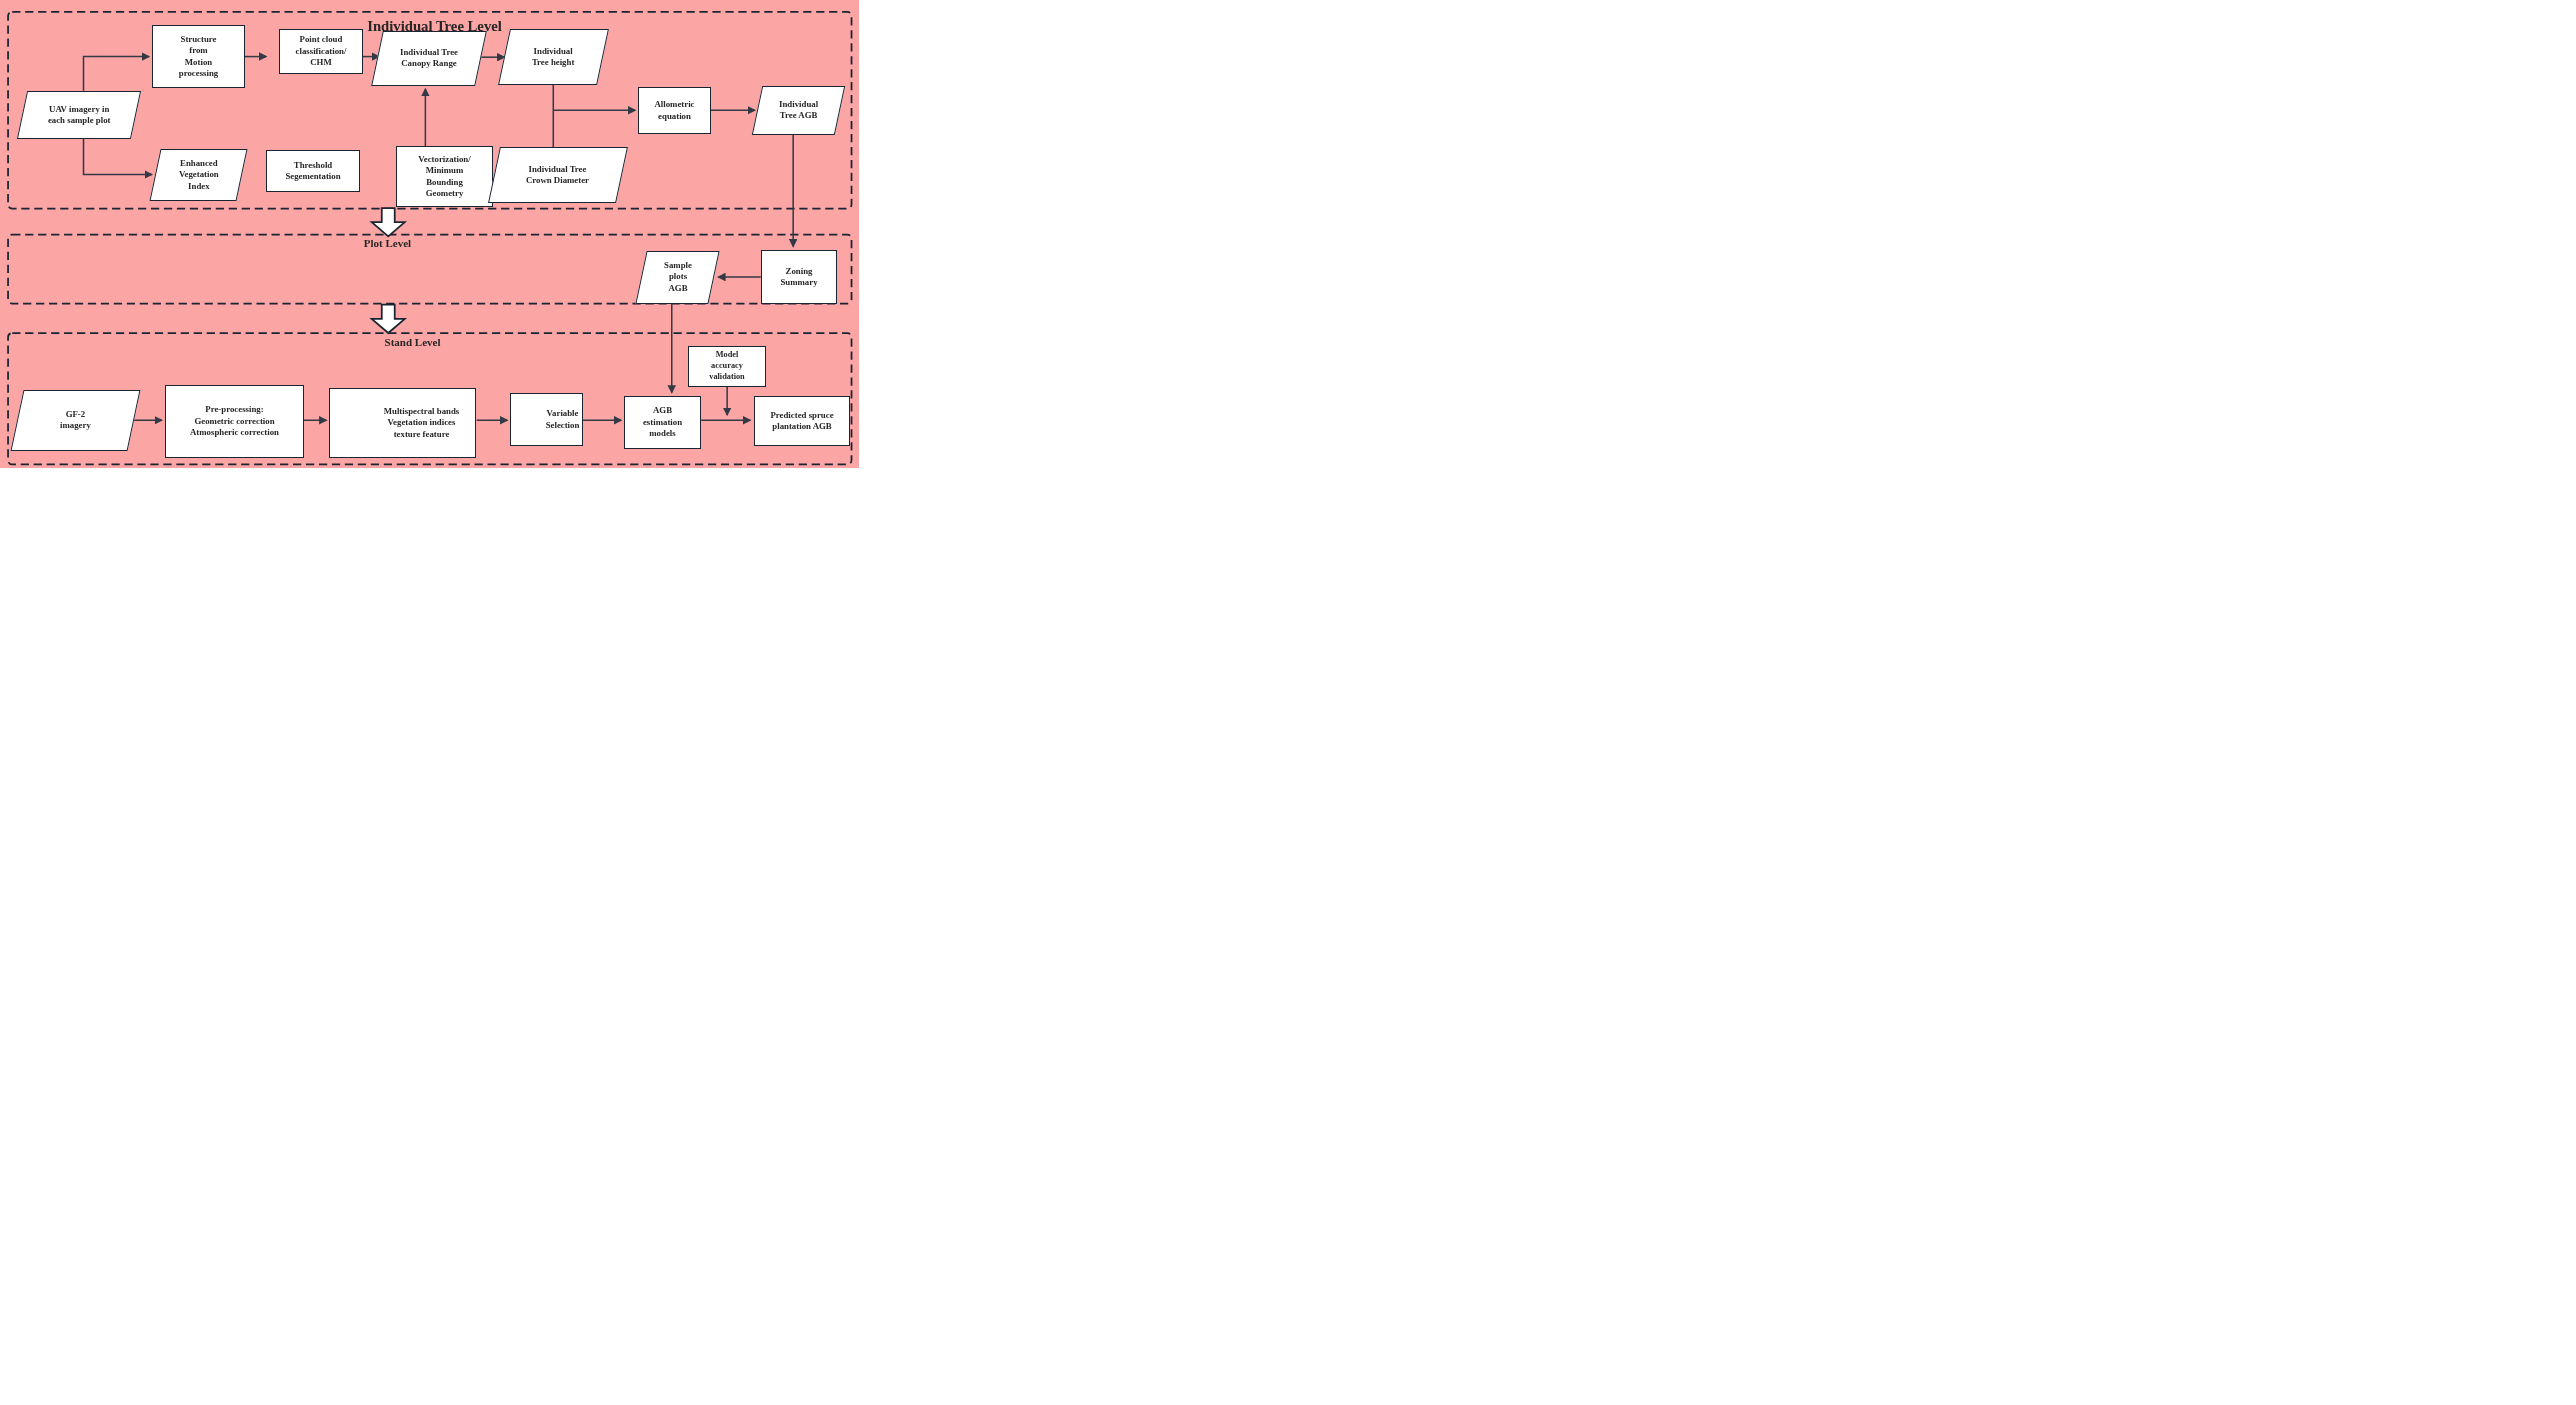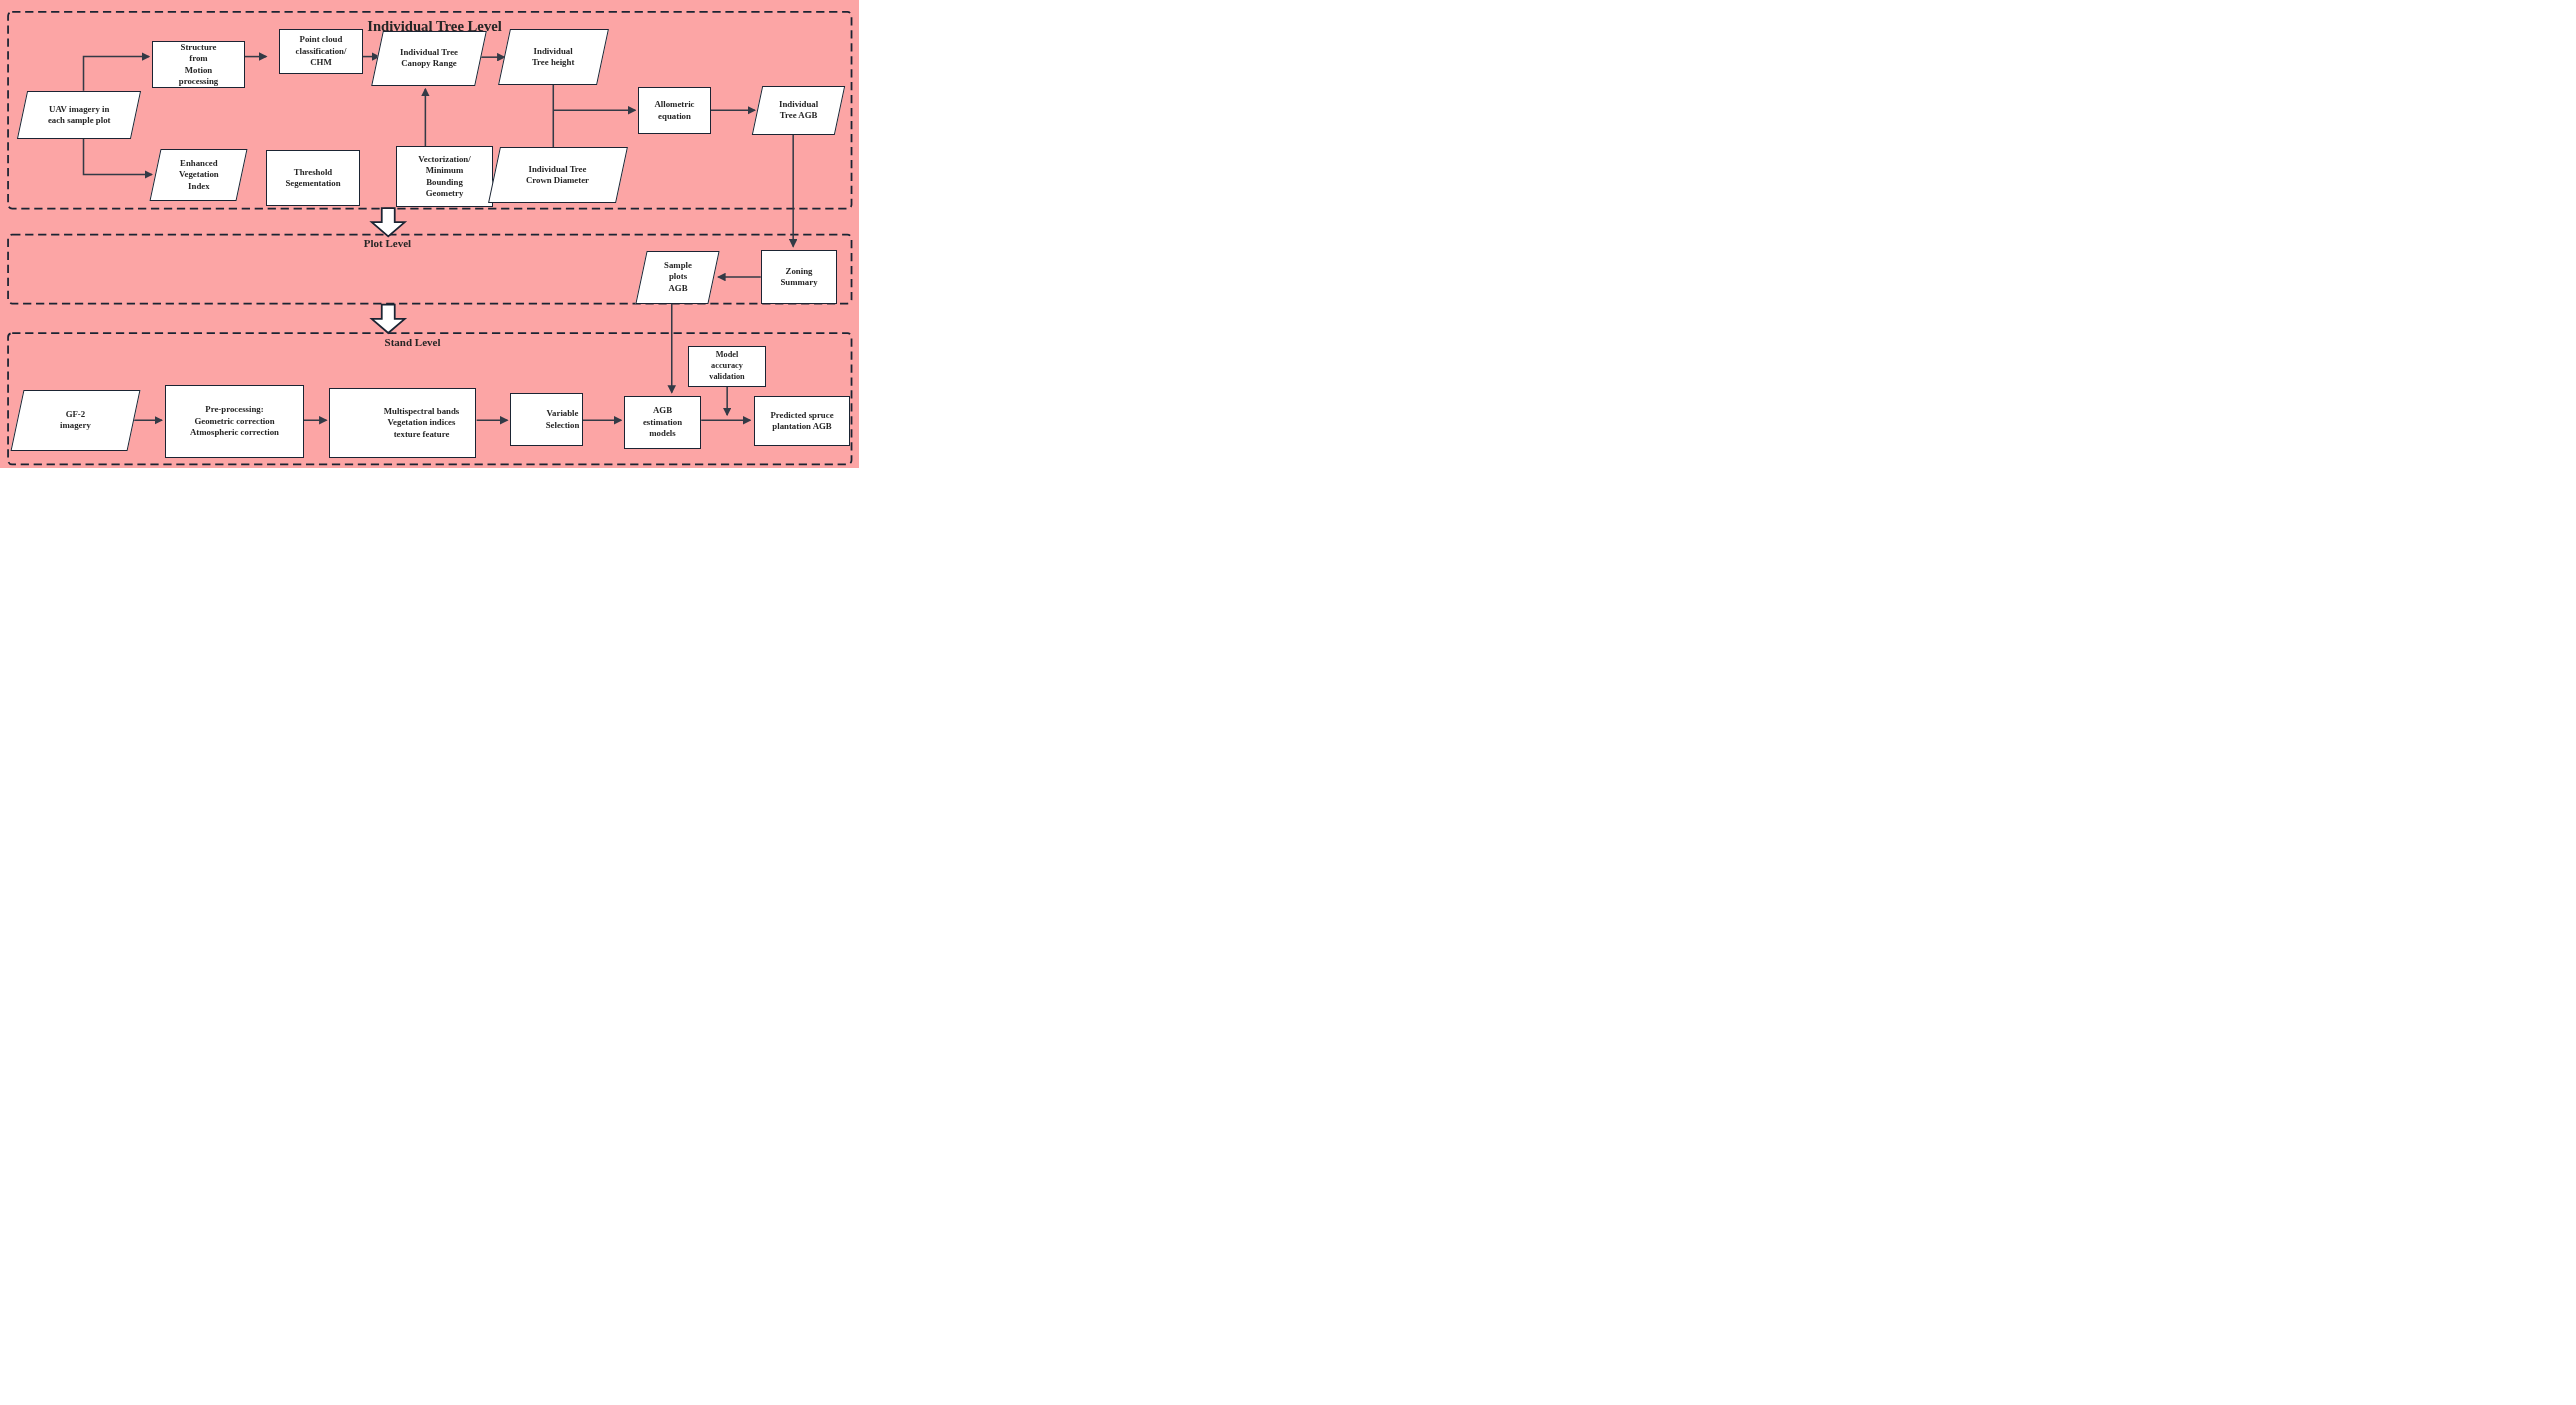--- a/index.html
+++ b/index.html
@@ -58,21 +58,21 @@
     <path class="wire" marker-end="url(#ah)" d="M1233,652 L1233,704"></path>
 
     <polygon class="bigarrow" points="647,353 669,353 669,377 686,377 658,401 630,377 647,377"></polygon>
     <polygon class="bigarrow" points="647,517 669,517 669,541 686,541 658,565 630,541 647,541"></polygon>
   </svg>
 
   <div class="sec-title t-main" style="left:346px;top:17.7px;width:177px;">Individual Tree Level</div>
   <div class="sec-title t-sub" style="left:299px;top:237px;width:177px;">Plot Level</div>
   <div class="sec-title t-sub" style="left:324px;top:336px;width:177px;">Stand Level</div>
 
-  <div class="node rect" style="left:152px;top:41px;width:93px;height:47px;">
+  <div class="node rect" style="left:152px;top:25px;width:93px;height:63px;">
     <div class="label">Structure
 from
 Motion
 processing</div>
   </div>
   <div class="node rect" style="left:269px;top:29px;width:84px;height:45px;margin-left:10px;">
     <div class="label">Point cloud
 classification/
 CHM</div>
   </div>
@@ -95,21 +95,21 @@
 
   <div class="node para" style="left:22.4px;top:91px;width:114px;height:48px;">
     <div class="label">UAV imagery in
 each sample plot</div>
   </div>
   <div class="node para" style="left:155px;top:149px;width:87px;height:52px;">
     <div class="label">Enhanced
 Vegetation
 Index</div>
   </div>
-  <div class="node rect" style="left:266px;top:150px;width:94px;height:56px;">
+  <div class="node rect" style="left:266px;top:150px;width:94px;height:42px;">
     <div class="label">Threshold
 Segementation</div>
   </div>
   <div class="node rect" style="left:377px;top:146px;width:97px;height:61px;margin-left:19px;">
     <div class="label">Vectorization/
 Minimum
 Bounding
 Geometry</div>
   </div>
   <div class="node para" style="left:494px;top:147px;width:128px;height:56px;">

